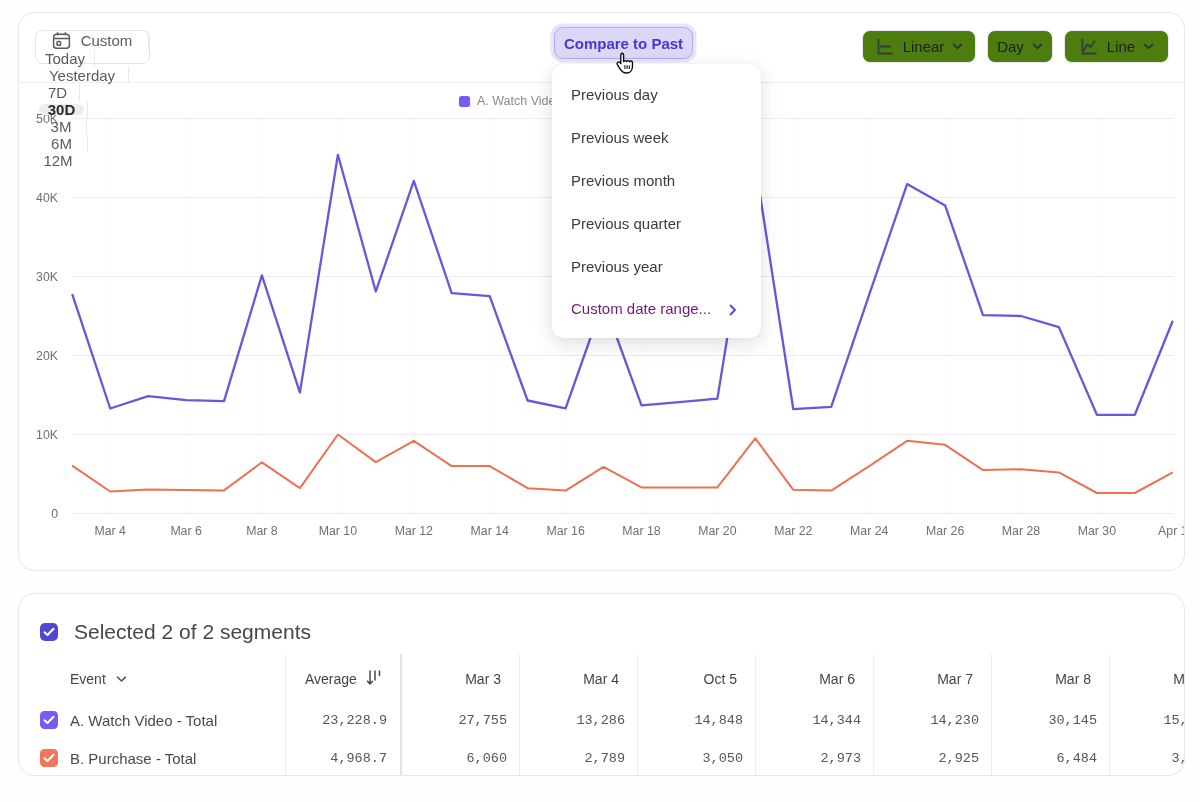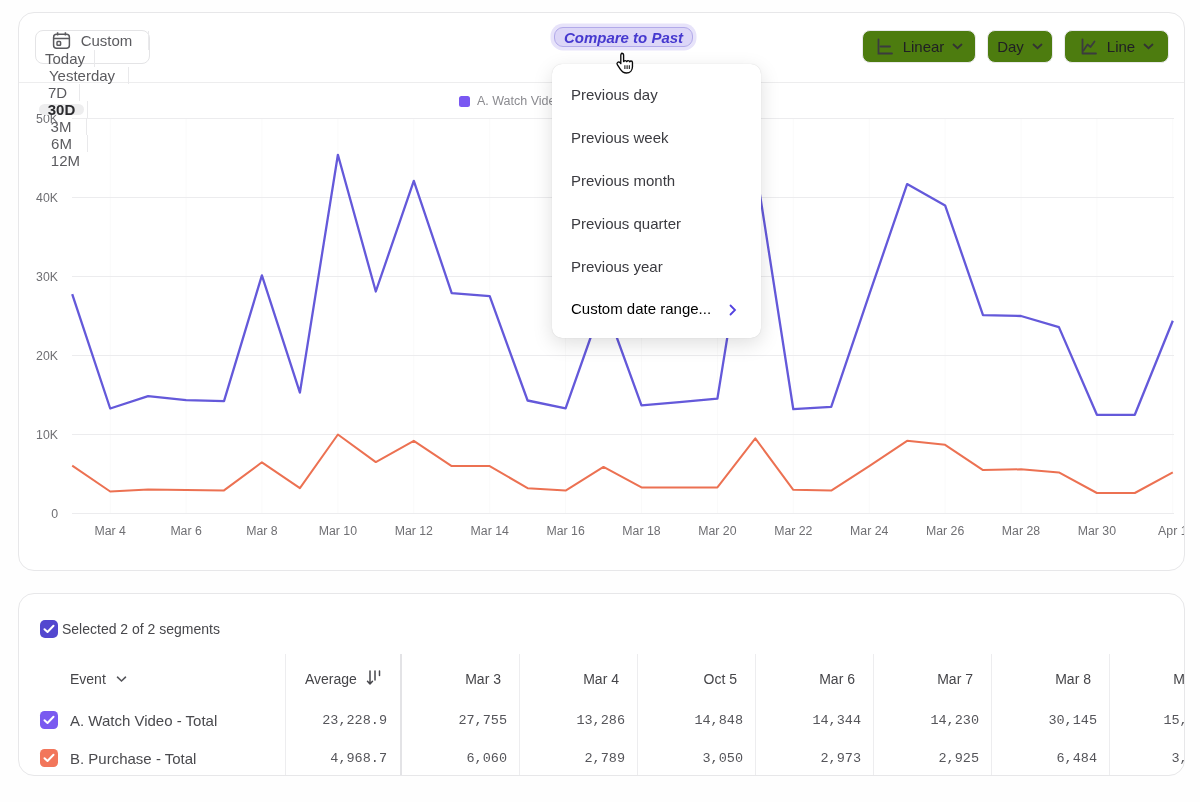--- a/index.html
+++ b/index.html
@@ -10,33 +10,33 @@
   #card2 { left:18px; top:593px; width:1167px; height:183px; }
   .toolbar-sep { position:absolute; left:0; top:69px; width:1165px; height:1px; background:#ededee; }
 
   #seg { position:absolute; left:16px; top:17px; height:34px; background:#fff; border:1px solid #e4e4e6; border-radius:8px; display:flex; align-items:stretch;flex-direction:column; }
   #seg .sg { display:flex; align-items:center; justify-content:center; border-right:1px solid #e9e9eb; color:#5b5b5f; font-size:15px; position:relative; }
   #seg .sg:last-child { border-right:none; }
   #seg .sel { color:#2b2b2e; font-weight:bold; }
   #seg .selbg { position:absolute; left:3px; right:3px; top:3px; bottom:3px; background:#ededee; border-radius:6px; z-index:0; }
   #seg .sg span { position:relative; z-index:1; }
 
-  #cmp { position:absolute; left:535px; top:14px; width:139px; height:20px; background:#dcd6f7; border:1.5px solid #b2aae9; border-radius:9px; box-shadow:0 0 0 3.5px #e7e3fa; color:#4639cf; font-weight:bold; font-size:15px; display:flex; align-items:center; justify-content:center;font-style:italic; }
+  #cmp { position:absolute; left:535px; top:14px; width:139px; height:32px; background:#dcd6f7; border:1.5px solid #b2aae9; border-radius:9px; box-shadow:0 0 0 3.5px #e7e3fa; color:#4639cf; font-weight:bold; font-size:15px; display:flex; align-items:center; justify-content:center; }
 
   .rbtn { position:absolute; top:17px; height:33px; background:#4d7c0f; border:1px solid #e9e9eb; border-radius:8px; display:flex; align-items:center; justify-content:center; gap:8px; font-size:15px; color:#202024; }
   #btn-linear { left:843px; width:114px; }
   #btn-day { left:968px; width:66px; }
   #btn-line { left:1045px; width:105px; }
 
   .legend { position:absolute; top:81px; left:440px; display:flex; align-items:center; font-size:12.5px; color:#8b8b90; white-space:nowrap; }
   .legend .sw { width:11px; height:11px; border-radius:2.5px; margin-right:7px; flex:none; }
 
   #menu { position:absolute; left:552px; top:63.5px; width:209px; height:274.5px; background:#fff; border-radius:10px; box-shadow:0 0 1px rgba(0,0,0,.18), 0 6px 20px rgba(0,0,0,.13); z-index:30; }
   #menu .mi { position:absolute; left:19px; font-size:15px; color:#3b3b40; }
-  #menu .last { color:#000000;text-align:center; }
+  #menu .last { color:#701a75;text-align:center; }
 
   #cursor { position:absolute; left:615px; top:52px; z-index:40; }
 
   .ck { position:absolute; width:18px; height:18px; border-radius:4.5px; }
   .ck svg { position:absolute; left:2px; top:2px; }
   #search { position:absolute; left:971px; top:18px; width:178px; height:34px; background:#f1f1f3; border-radius:8px; display:flex; align-items:center; }
 
   .hdr { position:absolute; font-size:14px; color:#454549; }
   .num { position:absolute; font-family:"Liberation Mono",monospace; font-size:13.5px; color:#55555a; white-space:pre; }
   .vline { position:absolute; width:1px; background:#ededef; top:60px; height:122px; }
@@ -125,21 +125,21 @@
   <div class="sg sel" style="width:52px;">
         <div class="selbg"></div>
         <span>30D</span>
       </div>
   <div class="sg" style="width:51px;">
         <span>3M</span>
       </div>
   <div class="sg" style="width:52px;">
         <span>6M</span>
       </div>
-  <div class="sg" style="width:44px;justify-content:flex-end;">
+  <div class="sg" style="width:44px;">
         <span>12M</span>
       </div>
 </div>
 <div id="cmp">Compare to Past</div>
 <div class="rbtn" id="btn-linear">
   <svg width="20" height="20" viewBox="0 0 20 20" fill="none" stroke="#3b3b3f" stroke-width="1.8" stroke-linecap="round">
         <path d="M3.5 2.5 V16.5 H17"></path>
         <line x1="5.5" y1="9.5" x2="15" y2="9.5"></line>
       </svg>
   <span>Linear</span>
@@ -166,21 +166,21 @@
 <div class="legend"><span class="sw" style="background:#7a58f2;"></span>A. Watch Video - Total<span class="sw" style="background:#f2765b;margin-left:22px;"></span>B. Purchase - Total</div>
 </div>
 
 <div class="card" id="card2">
   <div style="position:absolute;left:21px;top:26px;display:flex;align-items:center;">
     <span style="position:relative;display:inline-block;width:18px;height:18px;border-radius:5px;background:#5347cf;">
         <svg style="position:absolute;left:2px;top:2px;" width="14" height="14" viewBox="0 0 14 14" fill="none" stroke="#fff" stroke-width="2" stroke-linecap="round" stroke-linejoin="round">
           <path d="M2.5 7.2 L5.5 10 L11.5 3.8"></path>
         </svg>
       </span>
-    <span style="margin-left:4px;font-size:14px;color:#47474b;">Selected 2 of 2 segments</span>
+    <span style="margin-left:16px;font-size:21px;color:#47474b;">Selected 2 of 2 segments</span>
   </div>
   <div class="vline" style="left:266px;"></div>
   <div class="vline" style="left:381px;width:2px;background:#e3e3e6;"></div>
   <div class="vline" style="left:500px;"></div>
   <div class="vline" style="left:618px;"></div>
   <div class="vline" style="left:736px;"></div>
   <div class="vline" style="left:854px;"></div>
   <div class="vline" style="left:972px;"></div>
   <div class="vline" style="left:1090px;"></div>
   <div class="hdr" style="left:51px;top:77px;">Event</div>

